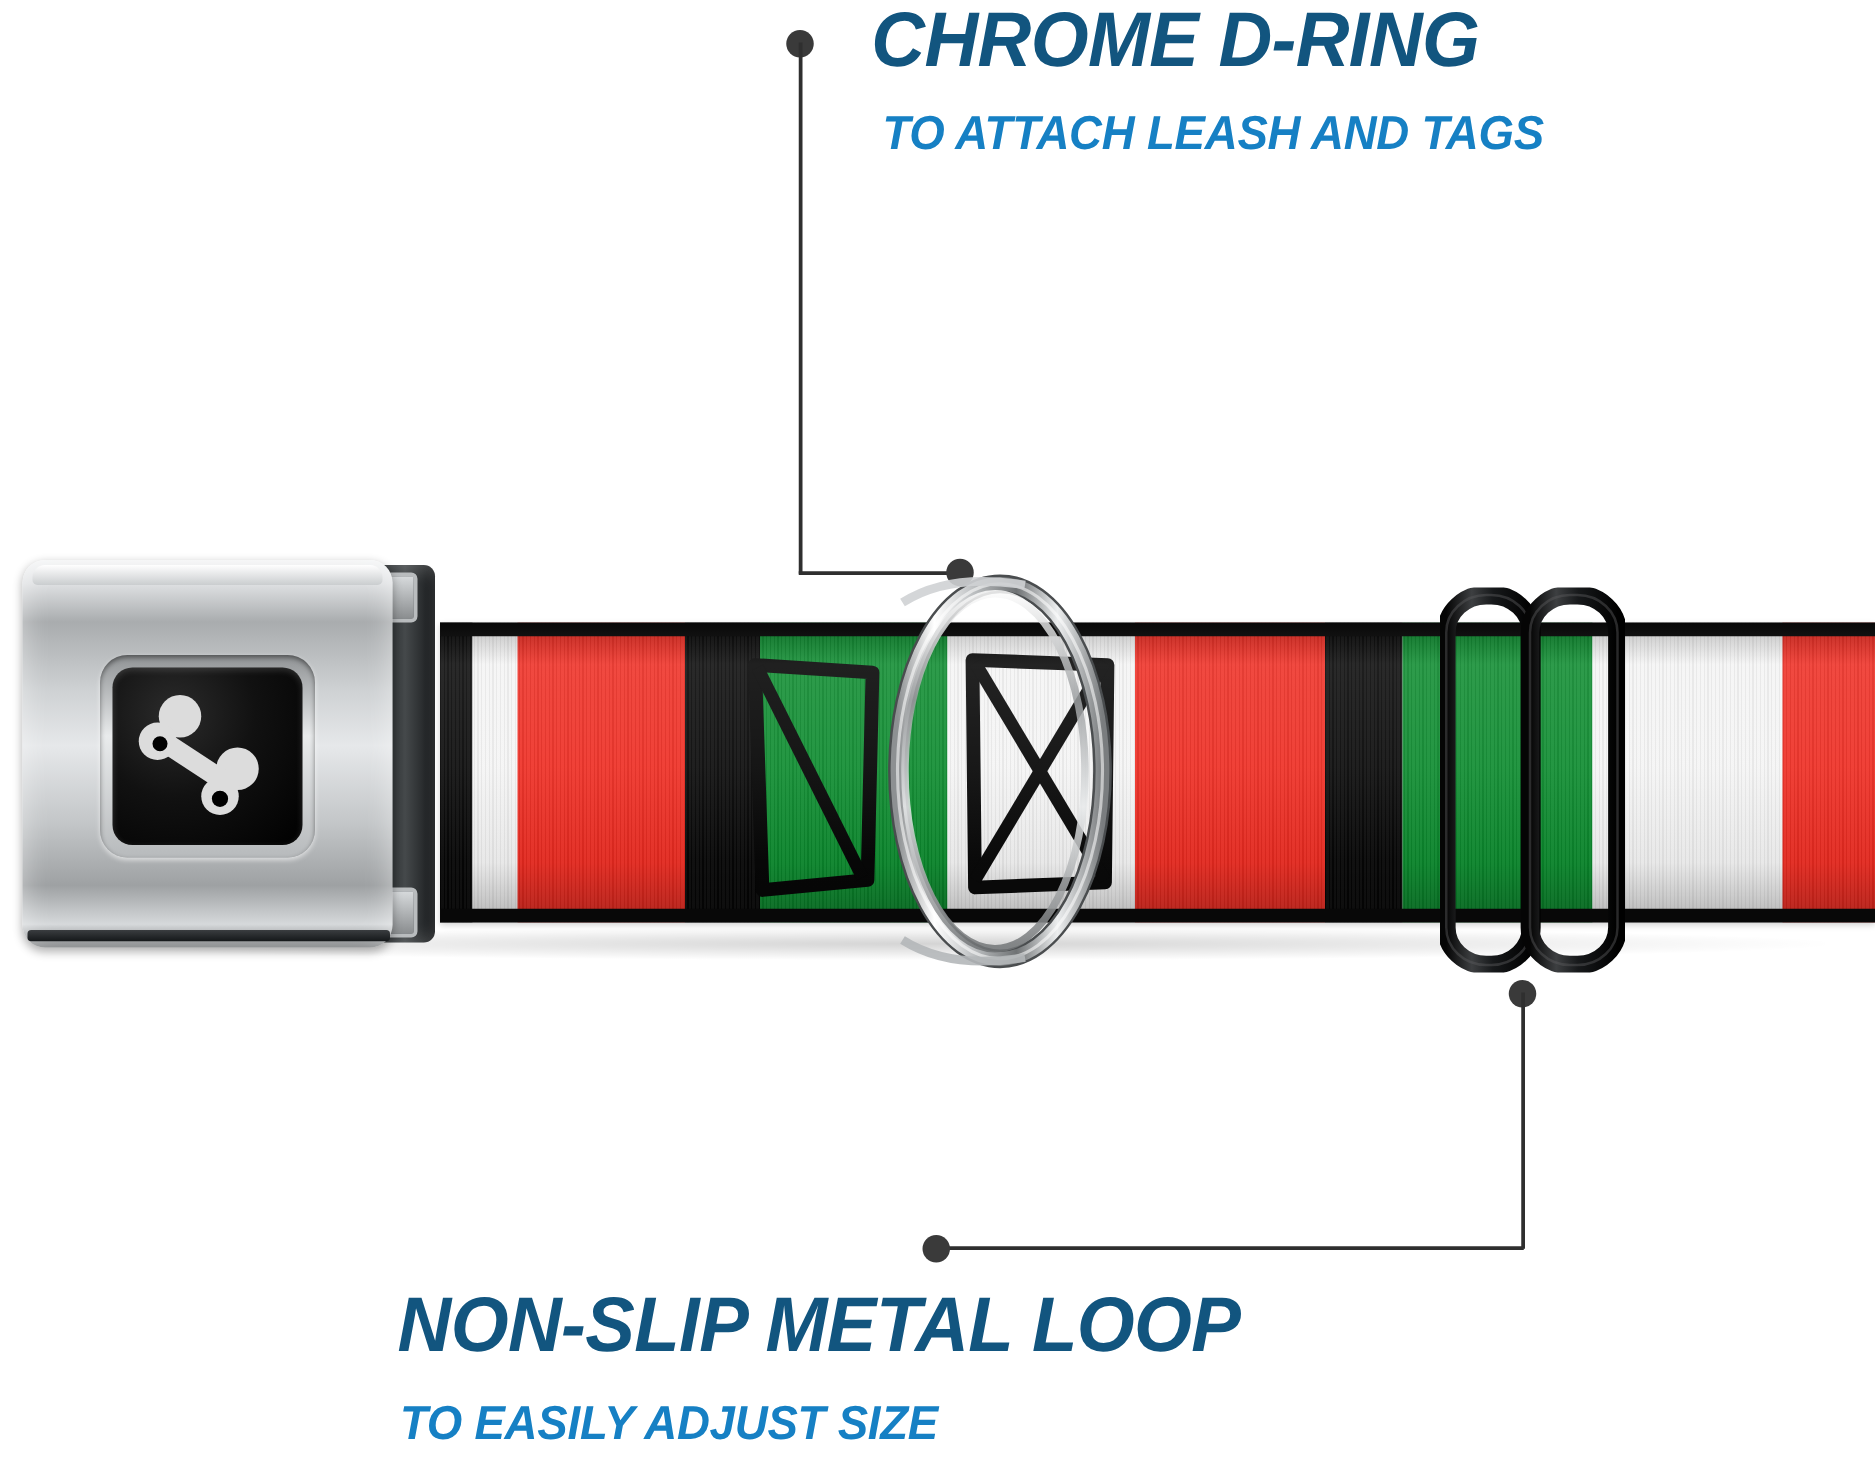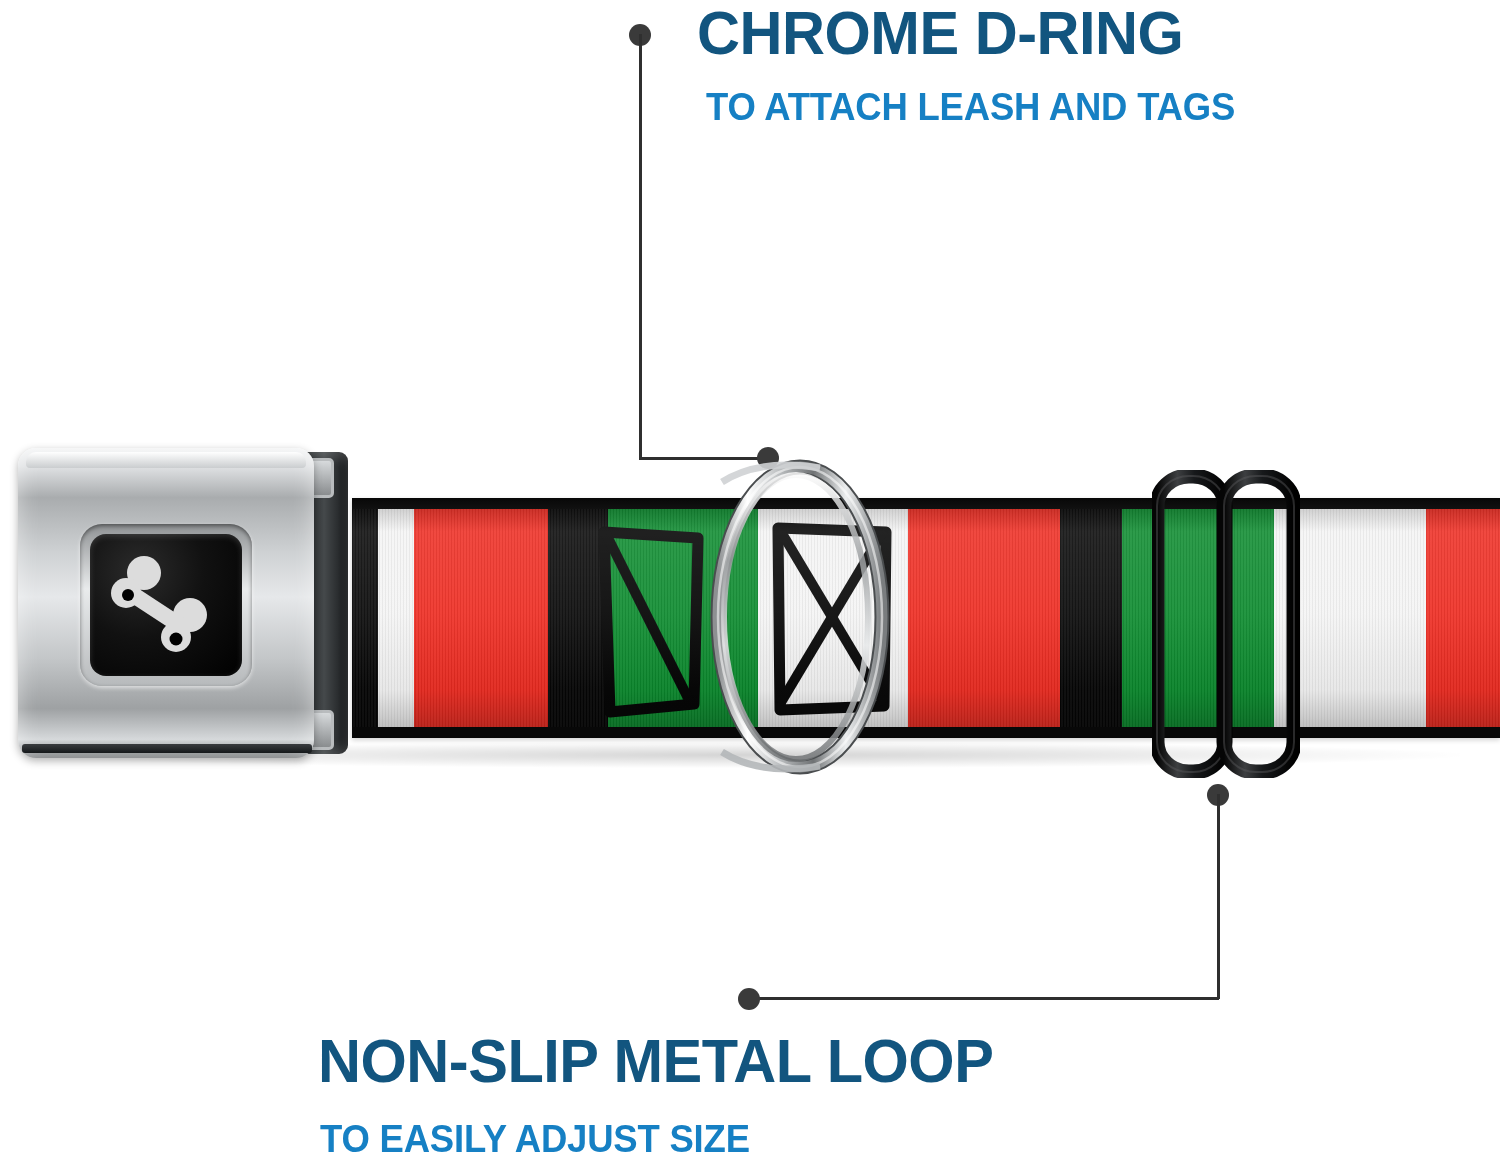--- a/index.html
+++ b/index.html
@@ -258,21 +258,21 @@
     width: 1420px;
     height: 26px;
     background: radial-gradient(ellipse at center, rgba(0,0,0,0.17) 0%, rgba(0,0,0,0) 72%);
     z-index: 2;
     pointer-events: none;
   }
 </style>
 </head>
 <body>
 
-<div id="stage" style="background: rgb(255, 255, 255);">
+<div id="stage" style="background: rgb(255, 255, 255); font-style: italic;">
 
   <div id="dring-title" class="callout-title" style="color: rgb(18, 85, 127);">CHROME D-RING</div>
   <div id="dring-sub" class="callout-sub" style="color: rgb(22, 128, 196);">TO ATTACH LEASH AND TAGS</div>
 
   <div id="dring-dot-a" class="leader-dot" style="background: rgb(58, 58, 58);"></div>
   <div id="dring-vline" class="leader-line lv"></div>
   <div id="dring-hline" class="leader-line lh"></div>
   <div id="dring-dot-b" class="leader-dot" style="background: rgb(58, 58, 58);"></div>
 
   <div id="loop-title" class="callout-title" style="color: rgb(18, 85, 127);">NON-SLIP METAL LOOP</div>

